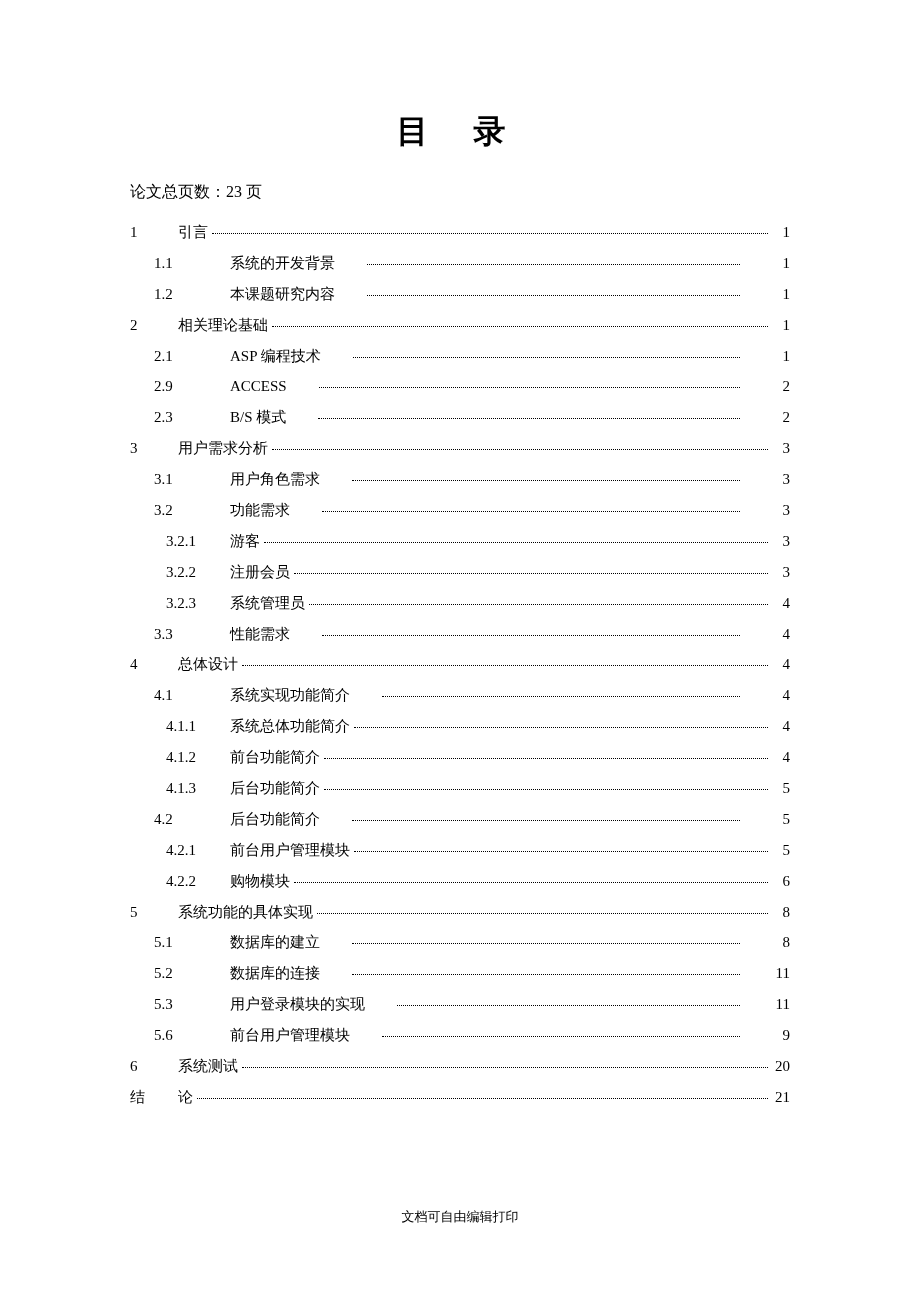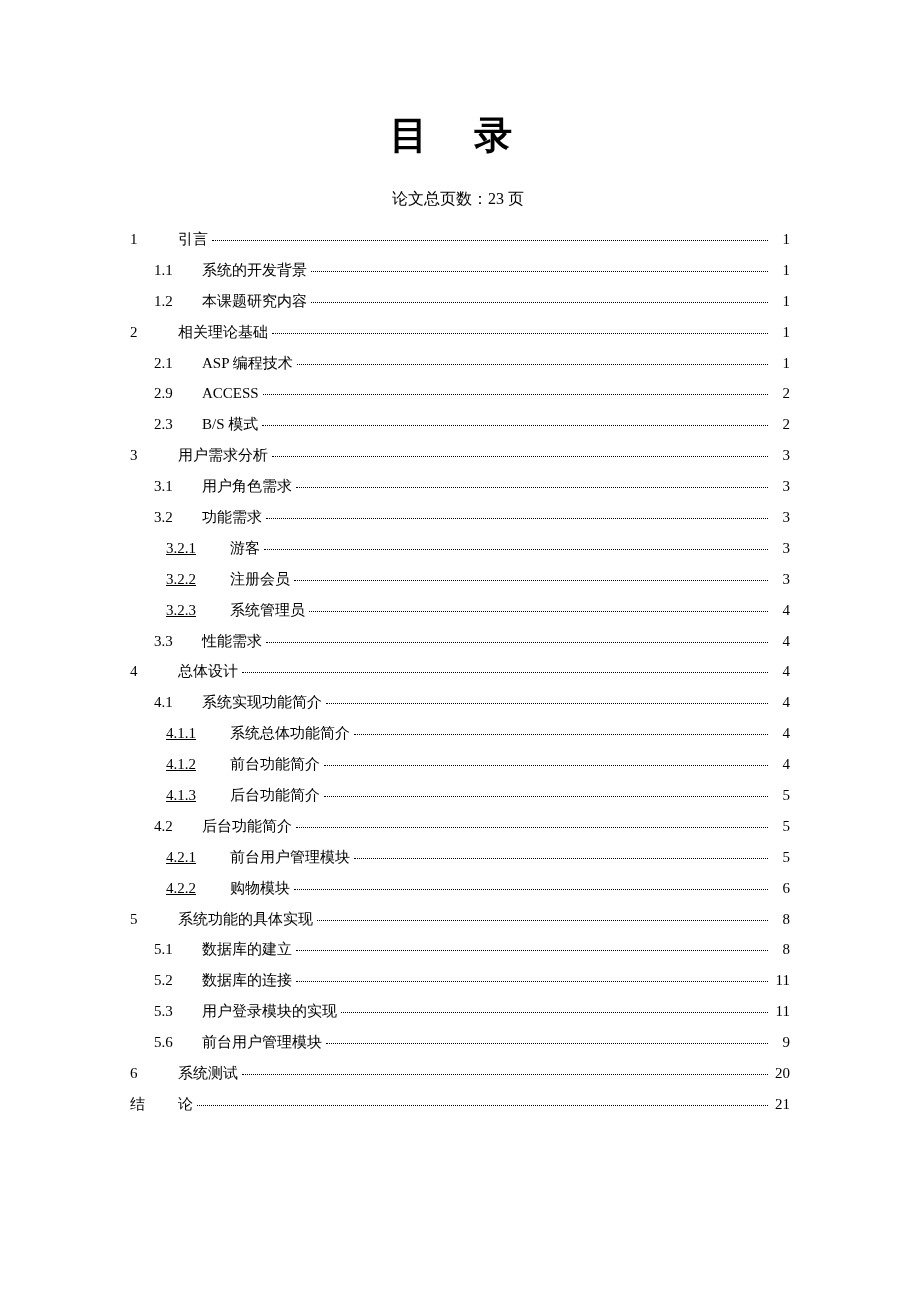--- a/index.html
+++ b/index.html
@@ -13,28 +13,28 @@
   .page {
     width: 920px;
     min-height: 1302px;
     margin: 0 auto;
     padding: 110px 130px 50px 130px;
     box-sizing: border-box;
     position: relative;
   }
   .title {
     text-align: center;
-    font-size: 38px;
+    font-size: 32px;
     font-weight: bold;
     letter-spacing: 18px;
     margin-bottom: 28px;
     font-family: "SimHei", "黑体", sans-serif;
   }
   .page-count {
-    text-align: center;
+    text-align: left;
     font-size: 16px;
     margin-bottom: 14px;
     padding-right: 4px;
     margin-top: 6px;
   }
   .toc {
     line-height: 2.06;
   }
   .toc-row {
     display: flex;
@@ -60,24 +60,24 @@
     left: 0; right: 0; bottom: 3px;
     border-bottom: 1.2px dotted #000;
   }
   .dots { border-bottom: none; }
   .pg {
     display: inline-block;
     min-width: 18px;
     text-align: right;
   }
   .lvl1 .num { width: 48px; }
-  .lvl2 { padding-left: 24px; }
+  .lvl2 { padding-left: 24px; gap: 28px; }
   .lvl2 .num { width: 48px; }
   .lvl3 { padding-left: 36px; }
-  .lvl3 .num { width: 64px; text-decoration: underline; }
+  .lvl3 .num { width: 64px; }
   .footer {
     position: absolute;
     left: 0; right: 0;
     bottom: 76px;
     text-align: center;
     font-size: 13px;
     font-family: "SimHei", "黑体", sans-serif;
   }
 </style>
 </head>
@@ -259,14 +259,15 @@
         <span class="pg">20</span>
       </div>
       <div class="toc-row lvl1">
         <span class="num">结</span>
         <span class="label">论</span>
         <span class="dots"></span>
         <span class="pg">21</span>
       </div>
     </div>
 
+  <div class="footer">文档可自由编辑打印</div>
 
 </div>
 
 </body></html>

